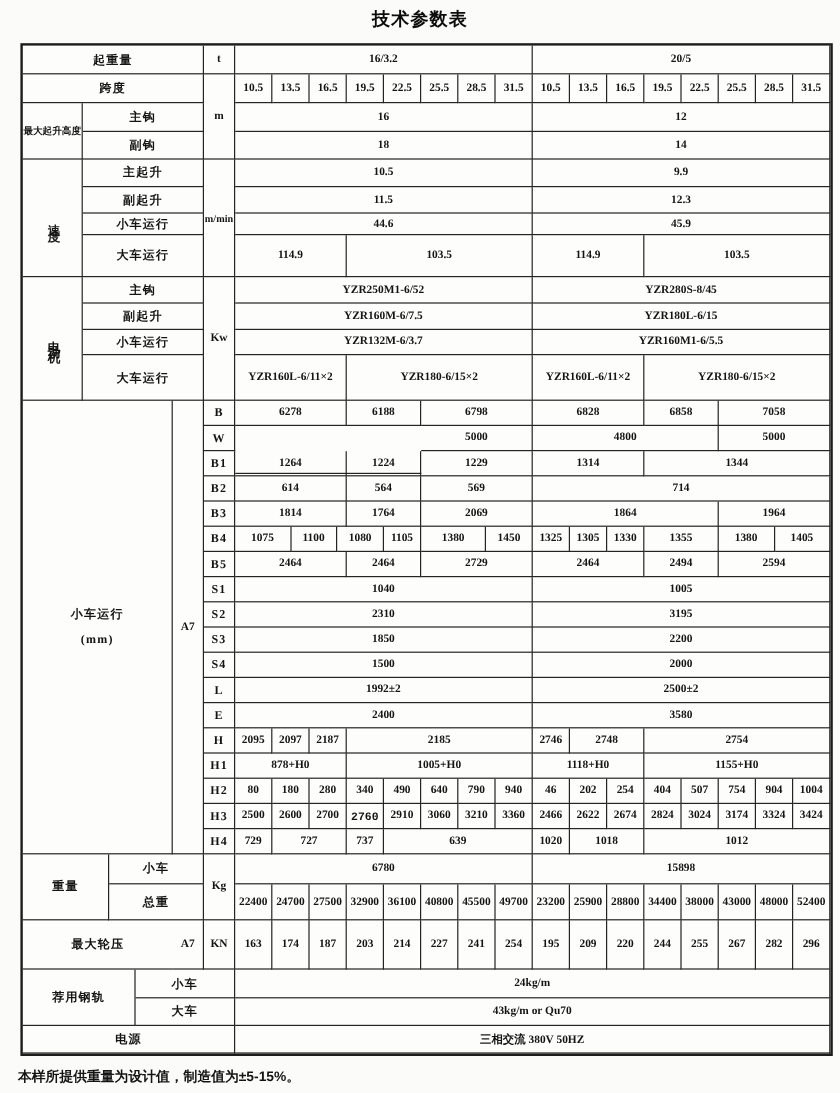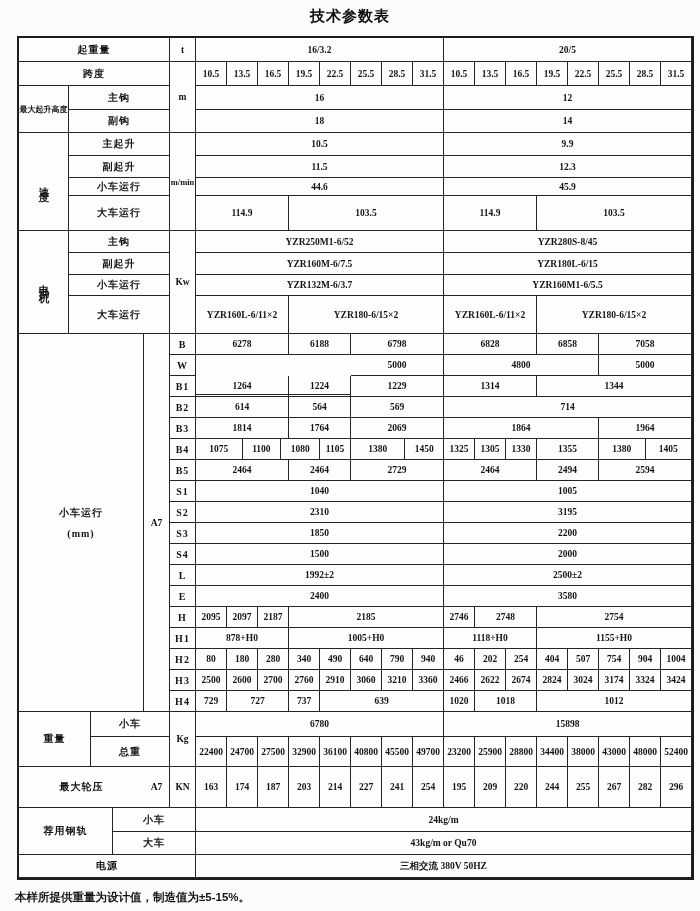--- a/index.html
+++ b/index.html
@@ -210,21 +210,21 @@
       <div class="cell" style="grid-area: 28 / span 4 / span 1;">254</div>
       <div class="cell" style="grid-area: 28 / span 4 / span 1;">404</div>
       <div class="cell" style="grid-area: 28 / span 4 / span 1;">507</div>
       <div class="cell" style="grid-area: 28 / span 4 / span 1;">754</div>
       <div class="cell" style="grid-area: 28 / span 4 / span 1;">904</div>
       <div class="cell" style="grid-area: 28 / span 4 / span 1;">1004</div>
       <div class="cell lb" style="grid-area: 29 / span 1 / span 1;">H3</div>
       <div class="cell" style="grid-area: 29 / span 4 / span 1;">2500</div>
       <div class="cell" style="grid-area: 29 / span 4 / span 1;">2600</div>
       <div class="cell" style="grid-area: 29 / span 4 / span 1;">2700</div>
-      <div class="cell" style="grid-area: 29 / span 4 / span 1;">2760</div>
+      <div class="cell" style="grid-area: 29 / span 4 / span 1; font-family: Liberation Mono, monospace;">2760</div>
       <div class="cell" style="grid-area: 29 / span 4 / span 1;">2910</div>
       <div class="cell" style="grid-area: 29 / span 4 / span 1;">3060</div>
       <div class="cell" style="grid-area: 29 / span 4 / span 1;">3210</div>
       <div class="cell" style="grid-area: 29 / span 4 / span 1;">3360</div>
       <div class="cell" style="grid-area: 29 / span 4 / span 1;">2466</div>
       <div class="cell" style="grid-area: 29 / span 4 / span 1;">2622</div>
       <div class="cell" style="grid-area: 29 / span 4 / span 1;">2674</div>
       <div class="cell" style="grid-area: 29 / span 4 / span 1;">2824</div>
       <div class="cell" style="grid-area: 29 / span 4 / span 1;">3024</div>
       <div class="cell" style="grid-area: 29 / span 4 / span 1;">3174</div>

